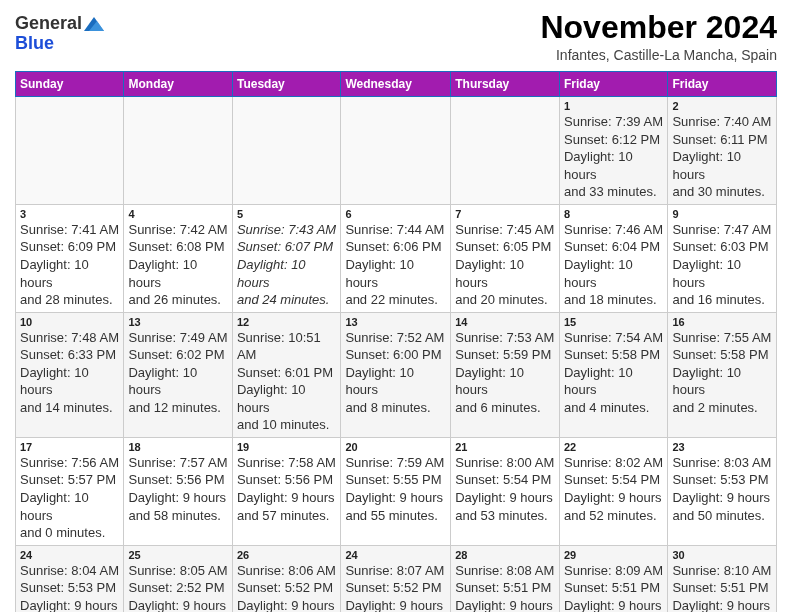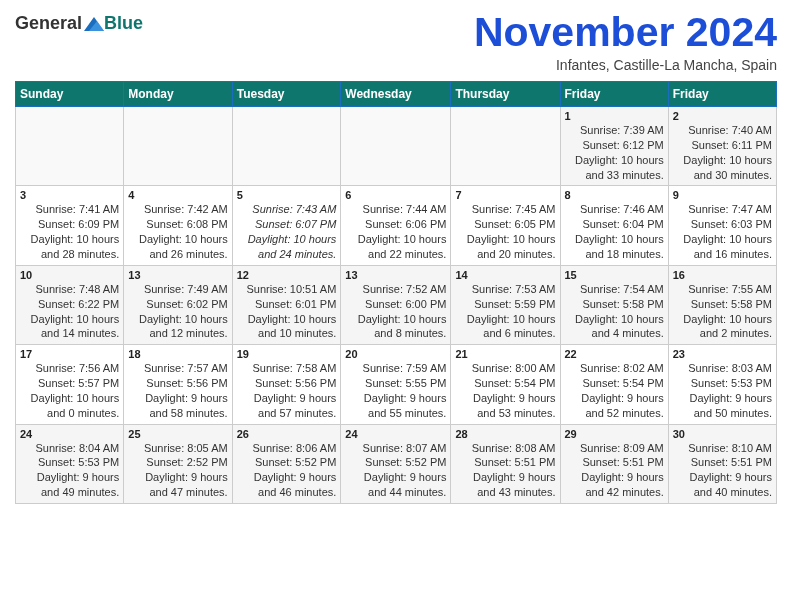--- a/index.html
+++ b/index.html
@@ -16,59 +16,59 @@
       padding: 10px 15px 15px 15px;
     }
     .header {
       display: flex;
       align-items: flex-start;
       justify-content: space-between;
       margin-bottom: 8px;
     }
     .logo {
       display: flex;
-      flex-direction: row;
+      flex-direction: column;
       align-items: flex-start;
       padding-top: 4px;
     }
     .logo-text {
       font-size: 18px;
       font-weight: bold;
       line-height: 1.1;
     }
     .logo-general { color: #333; }
-    .logo-blue { color: #0f766e; }
+    .logo-blue { color: #1d4ed8; }
     .logo-icon {
       display: inline-block;
       width: 20px;
       height: 14px;
       margin-left: 2px;
       vertical-align: middle;
     }
     .title-block {
       text-align: right;
     }
     .month-title {
-      font-size: 41px;
+      font-size: 32px;
       font-weight: bold;
-      color: #1d4ed8;
+      color: #000000;
       line-height: 1.1;
     }
     .subtitle {
       font-size: 14px;
       color: #444;
       margin-top: 2px;
     }
     .calendar {
       width: 100%;
       border-collapse: collapse;
       border: 1px solid #ccc;
     }
     .calendar th {
-      background: #0f766e;
+      background: #a21caf;
       color: #fff;
       font-size: 12px;
       font-weight: bold;
       padding: 5px 4px;
       text-align: left;
       border: 1px solid #1a6dbf;
     }
     .calendar td {
       vertical-align: top;
       border: 1px solid #ccc;
@@ -86,24 +86,23 @@
       background: #fff;
     }
     .day-num {
       font-size: 11px;
       font-weight: bold;
       color: #222;
       display: block;
       margin-bottom: 1px;
     }
     .day-info {
-      font-size: 11px;
+      font-size: 13px;
       color: #333;
       line-height: 1.35;
-      text-align: right;
     }
     .empty-cell {
       background: #f9f9f9 !important;
     }
   </style>
 </head>
 <body>
 
 <div class="page">
   <div class="header">
@@ -205,21 +204,21 @@
             <div class="day-info" style="white-space: pre-line;">Sunrise: 7:47 AM
 Sunset: 6:03 PM
 Daylight: 10 hours
 and 16 minutes.</div>
           </td>
         </tr>
         <tr>
           <td>
             <span class="day-num">10</span>
             <div class="day-info" style="white-space: pre-line;">Sunrise: 7:48 AM
-Sunset: 6:22 PM
+Sunset: 6:33 PM
 Daylight: 10 hours
 and 14 minutes.</div>
           </td>
           <td>
             <span class="day-num">13</span>
             <div class="day-info" style="white-space: pre-line;">Sunrise: 7:49 AM
 Sunset: 6:02 PM
 Daylight: 10 hours
 and 12 minutes.</div>
           </td>

